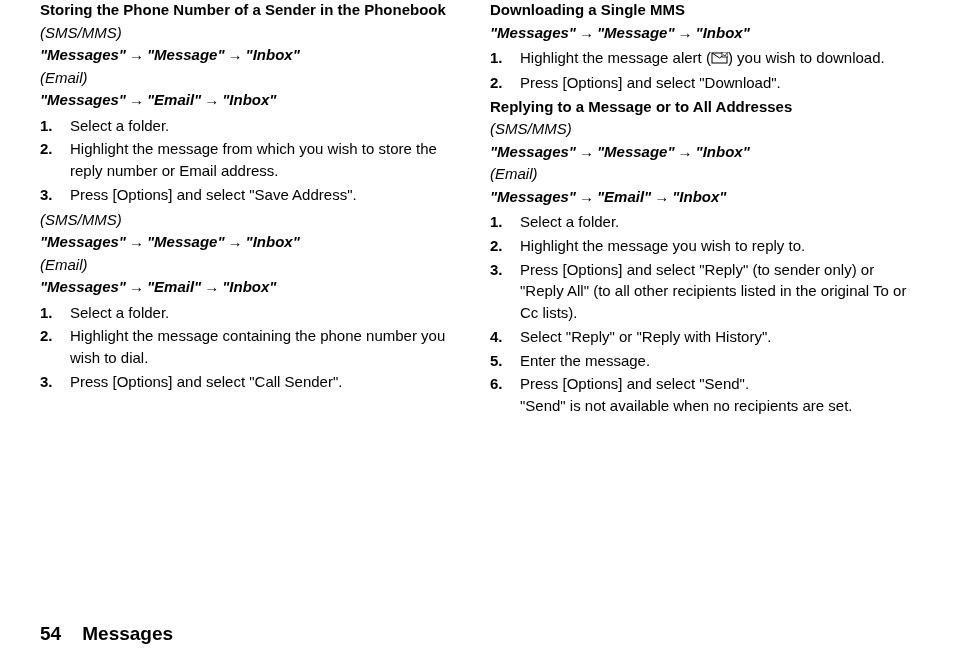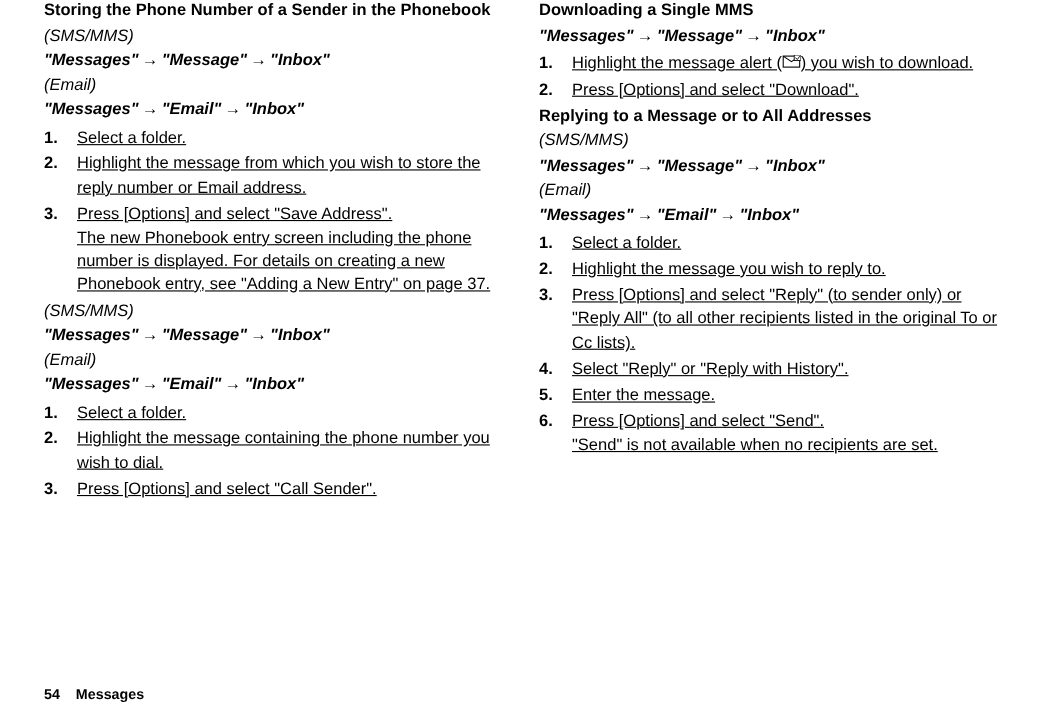--- a/index.html
+++ b/index.html
@@ -45,21 +45,20 @@
     .arrow {
       font-style: normal;
       font-weight: normal;
       padding: 0 3px;
       font-size: 15px;
     }
     ol {
       list-style: none;
       counter-reset: item;
       margin-top: 3px;
-      text-decoration: underline;
     }
     ol li {
       counter-increment: item;
       padding-left: 30px;
       position: relative;
       font-size: 15px;
       line-height: 1.45;
       margin-bottom: 2px;
     }
     ol li::before {
@@ -68,21 +67,21 @@
       position: absolute;
       left: 0;
       font-size: 15px;
     }
     .step-note {
       font-size: 15px;
       line-height: 1.4;
       display: block;
     }
     .footer {
-      font-size: 13px;
+      font-size: 19px;
       font-weight: bold;
       margin-top: 8px;
     }
     .envelope-icon {
       display: inline-block;
       vertical-align: middle;
     }
     .block {
       margin-bottom: 3px;
     }
@@ -102,21 +101,20 @@
       </div>
       <div class="sub-title-italic">(Email)</div>
       <div class="nav-path">
         <span>"Messages"</span><span class="arrow">→</span><span>"Email"</span><span class="arrow">→</span><span>"Inbox"</span>
       </div>
       <ol>
         <li>Select a folder.</li>
         <li>Highlight the message from which you wish to store the reply number or Email address.</li>
         <li>
           <span>Press [Options] and select "Save Address".</span>
-          <span class="step-note">The new Phonebook entry screen including the phone number is displayed. For details on creating a new Phonebook entry, see "Adding a New Entry" on page 37.</span>
         </li>
       </ol>
     </div>
 
     <div class="block">
       <div class="sub-title-italic">(SMS/MMS)</div>
       <div class="nav-path">
         <span>"Messages"</span><span class="arrow">→</span><span>"Message"</span><span class="arrow">→</span><span>"Inbox"</span>
       </div>
       <div class="sub-title-italic">(Email)</div>

